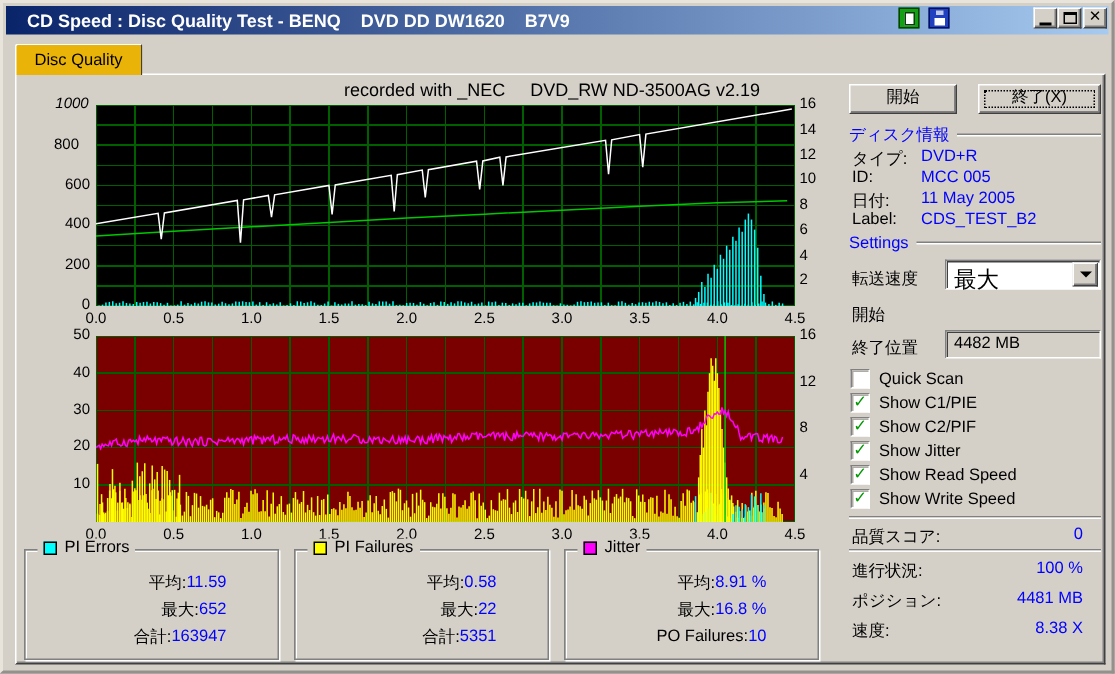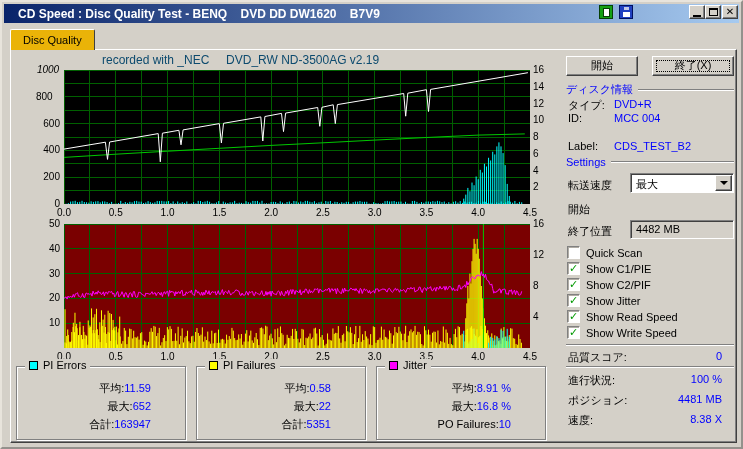--- a/index.html
+++ b/index.html
@@ -13,39 +13,39 @@
   .g-max{width:9px;height:8px;border:1px solid #000;border-top:2px solid #000}
   .g-x{font-size:10px;font-weight:bold;color:#000;line-height:10px}
   .tb-appicon{position:absolute;top:3px;width:14px;height:14px}
   .icon-copy{background:#14A014;border:1px solid #064006}
   .icon-copy .inner{position:absolute;left:3px;top:2px;width:7px;height:9px;background:#fff;border:1px solid #064006}
   .icon-save{background:#2040C0;border:1px solid #001060}
   .icon-save .inner{position:absolute;left:3px;top:6px;width:7px;height:5px;background:#fff}
   .icon-save .top{position:absolute;left:4px;top:1px;width:5px;height:3px;background:#c0c8e8}
   .pane{position:absolute;left:8px;top:47px;width:727px;height:394px;background:#D4D0C8;border:1px solid;border-color:#fff #404040 #404040 #fff;box-shadow:inset -1px -1px 0 #808080,inset 1px 1px 0 #D4D0C8}
   .tab{position:absolute;left:8px;top:27px;height:21px;padding:4px 12px 0;background:#eab308;border:1px solid;border-color:#fff #404040 #D4D0C8 #fff;border-bottom:none;border-radius:2px 2px 0 0;font-size:11px;z-index:3}
-  .note{position:absolute;left:100px;top:51px;width:532px;text-align:left;font-size:12px;color:#0c4a6e;white-space:pre}
+  .note{position:absolute;left:100px;top:51px;width:532px;text-align:center;font-size:12px;color:#000000;white-space:pre}
   .chart-wrap{position:absolute}
   #c0{left:34px;top:68px;width:506px;height:152px}
   #c1{left:34px;top:222px;width:506px;height:142px}
   .plot{position:absolute;left:28px;top:0}
   #c0 .plot{width:466px;height:134px}
   #c1 .plot{width:466px;height:124px}
   .ticklab{position:absolute;font-size:10px;color:#000;line-height:12px;pointer-events:none}
   .btn{position:absolute;height:20px;background:#D4D0C8;border:1px solid;border-color:#fff #404040 #404040 #fff;box-shadow:inset -1px -1px 0 #808080;font-size:11px;text-align:center;line-height:17px;color:#000}
   #btn-start{left:564px;top:54px;width:72px}
   #btn-exit{left:650px;top:54px;width:82px}
   .focusrect{position:absolute;left:3px;right:3px;top:3px;bottom:3px;border:1px dotted #000}
   .sect{position:absolute;display:flex;align-items:center;width:168px;font-size:11px;color:#0000FF;height:13px}
   .sect .hline{flex:1;height:2px;margin-left:5px;border-top:1px solid #808080;border-bottom:1px solid #fff}
   .inforow{position:absolute;left:566px;width:166px;font-size:11px;height:13px}
   .inforow .val{position:absolute;left:46px;color:#0000FF;white-space:nowrap}
   .fieldlbl{position:absolute;left:566px;font-size:11px;color:#000}
   .combo{position:absolute;left:628px;top:171px;width:104px;height:20px;background:#fff;border:1px solid;border-color:#808080 #fff #fff #808080;box-shadow:inset 1px 1px 0 #404040}
-  .combo .cval{position:absolute;left:5px;top:3px;font-size:11px}
+  .combo .cval{position:absolute;left:5px;top:3px;font-size:15px}
   .arrowbtn{position:absolute;right:1px;top:1px;bottom:1px;width:17px;background:#D4D0C8;border:1px solid;border-color:#fff #404040 #404040 #fff;box-shadow:inset -1px -1px 0 #808080;display:flex;align-items:center;justify-content:center}
   .arrow-down{width:0;height:0;border-left:4px solid transparent;border-right:4px solid transparent;border-top:4px solid #000}
   .field{position:absolute;left:628px;width:104px;height:19px;background:#D4D0C8;border:1px solid;border-color:#808080 #fff #fff #808080;box-shadow:inset 1px 1px 0 #404040}
   .field .fval{padding:2px 0 0 5px;font-size:11px;color:#000}
   .cbrow{position:absolute;left:565px;width:168px;height:15px;display:flex;align-items:center;font-size:11px;color:#000}
   .cbbox{width:13px;height:13px;background:#fff;border:1px solid;border-color:#808080 #fff #fff #808080;box-shadow:inset 1px 1px 0 #b0aca4;margin-right:6px;display:flex;align-items:center;justify-content:center}
   .cbmark{display:none;color:#009900;font-size:11px;font-weight:bold;line-height:10px;margin-top:-1px}
   .cbrow[data-checked="true"] .cbmark{display:block}
   .sep{position:absolute;left:564px;width:168px;height:2px;border-top:1px solid #808080;border-bottom:1px solid #fff}
   .statlbl{position:absolute;left:566px;font-size:11px;color:#000}
@@ -862,21 +862,25 @@
   <div class="sect" style="top:81px;left:564px">
     <span>ディスク情報</span>
       <div class="hline"></div>
   </div>
   <div class="inforow" style="top:96px">
     <span class="lbl">タイプ:</span>
     <span class="val">DVD+R</span>
   </div>
   <div class="inforow" style="top:110px">
     <span class="lbl">ID:</span>
-    <span class="val">MCC 004</span>
+    <span class="val">MCC 005</span>
+  </div>
+  <div class="inforow" style="top:124px">
+    <span class="lbl">日付:</span>
+    <span class="val">11 May 2005</span>
   </div>
   <div class="inforow" style="top:138px">
     <span class="lbl">Label:</span>
     <span class="val">CDS_TEST_B2</span>
   </div>
 
   <div class="sect" style="top:153px;left:564px">
     <span>Settings</span>
       <div class="hline"></div>
   </div>

